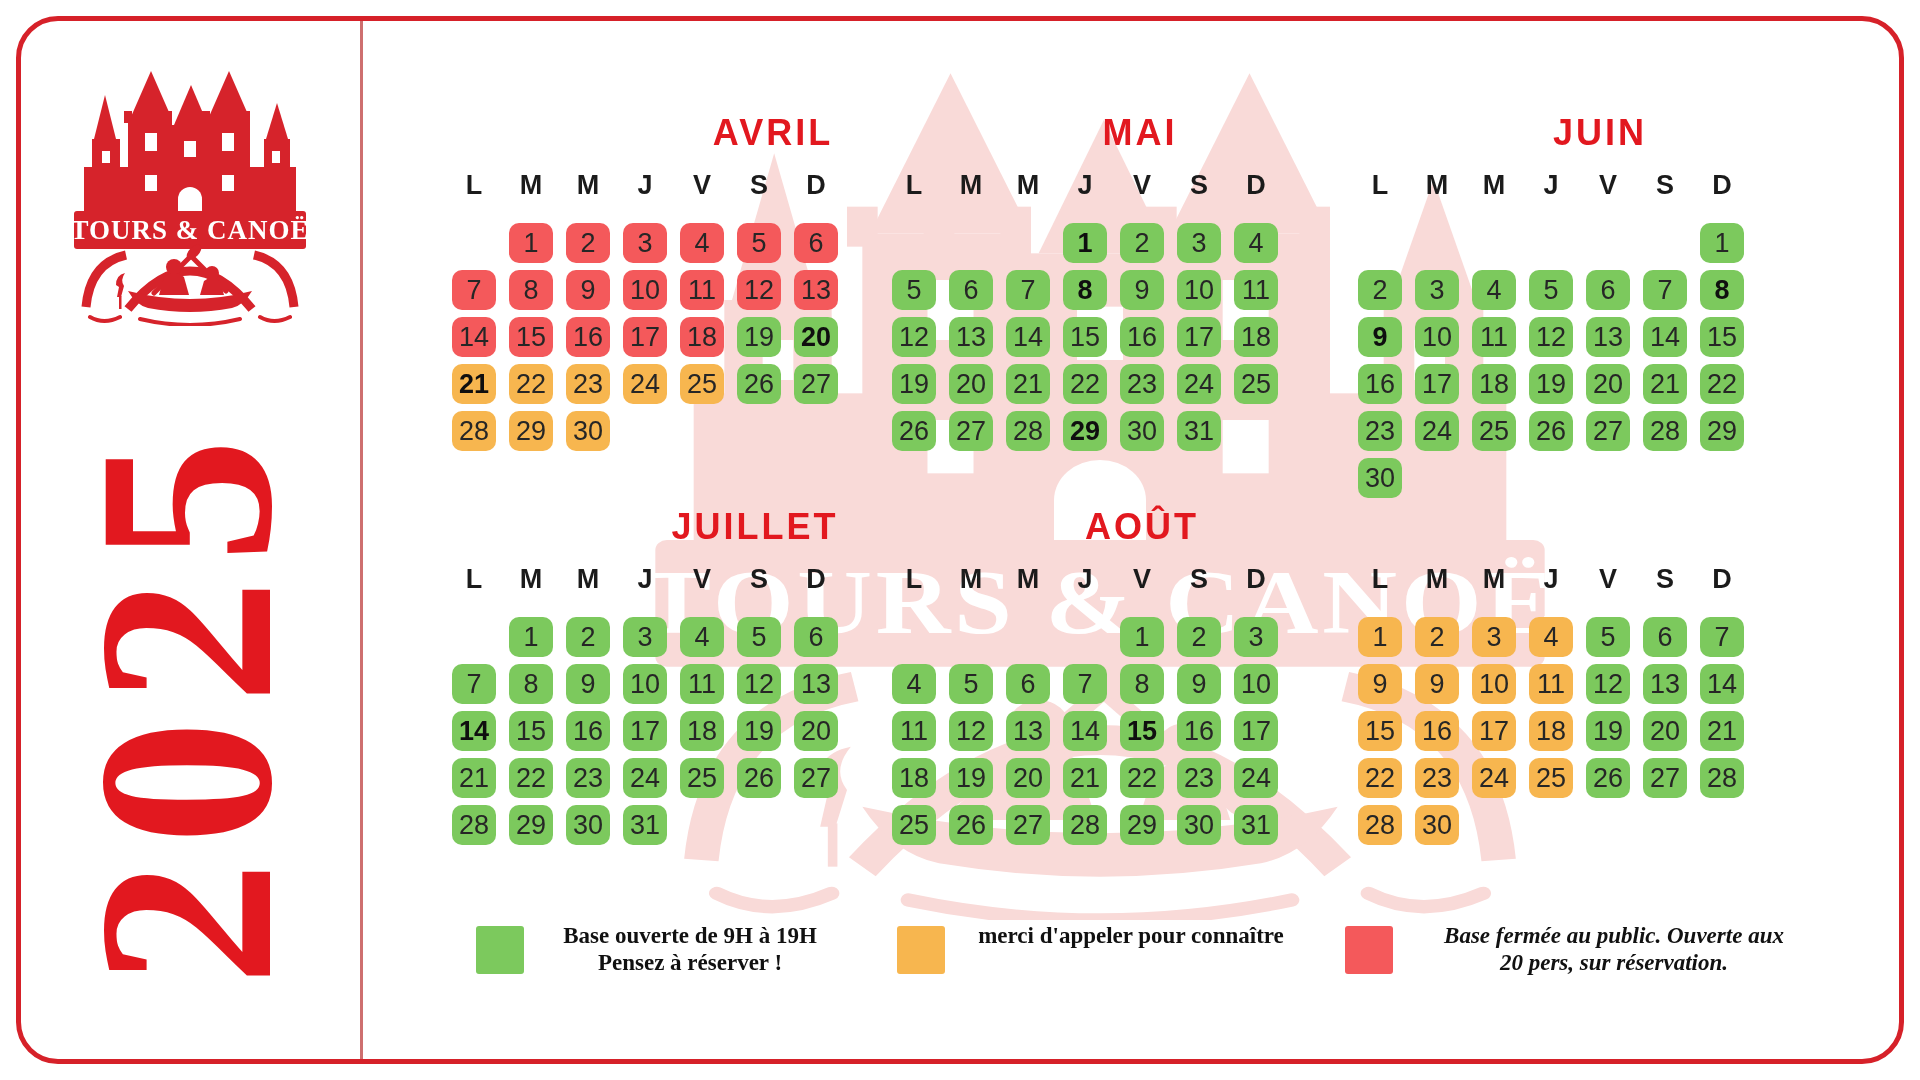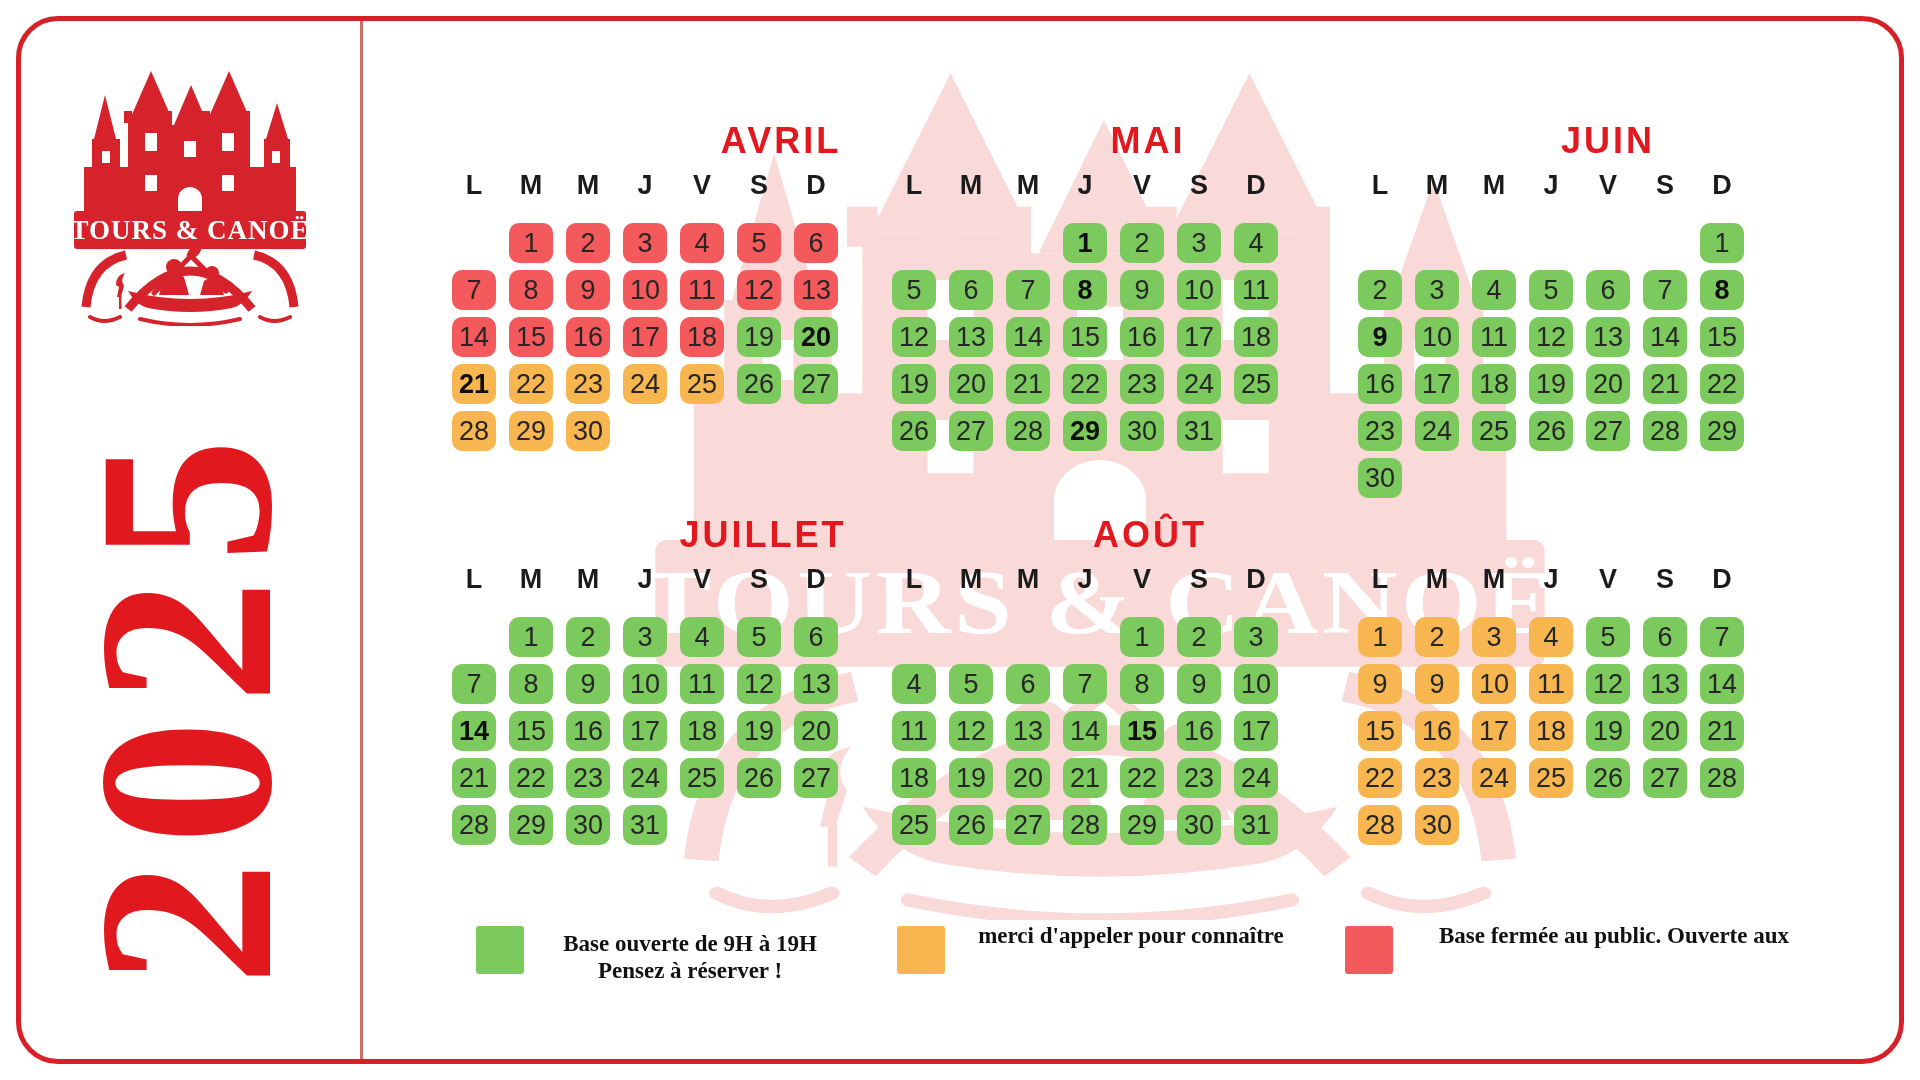--- a/index.html
+++ b/index.html
@@ -14,44 +14,44 @@
                z-index:4;pointer-events:none;}
   .divider{position:absolute;left:360px;top:21px;bottom:21px;width:3px;background:var(--divider);z-index:1;}
   .watermark{position:absolute;left:640px;top:20px;width:920px;height:900px;color:var(--watermark);z-index:0;}
   .logo{position:absolute;left:70px;top:54px;width:240px;height:272px;color:var(--logoRed);z-index:2;}
   .year{position:absolute;left:186px;top:704px;transform:translate(-50%,-50%) rotate(-90deg);
         font-family:"Liberation Serif",serif;font-weight:bold;font-size:250px;letter-spacing:16px;
         color:var(--accent);white-space:nowrap;z-index:2;line-height:1;}
   .month{position:absolute;width:386px;height:390px;z-index:2;}
   .m-avril{left:452px;top:112px}.m-mai{left:892px;top:112px}.m-juin{left:1358px;top:112px}
   .m-juillet{left:452px;top:506px}.m-aout{left:892px;top:506px}.m-septembre{left:1358px;top:506px}
-  .month-title{position:absolute;top:0;margin:8px;transform:translateX(-50%);font-size:36px;font-weight:800;
+  .month-title{position:absolute;top:0;margin:0;transform:translateX(-50%);font-size:36px;font-weight:800;
                letter-spacing:3px;color:var(--accent);white-space:nowrap;}
   .t-avril{left:321px}.t-mai{left:248px}.t-juin{left:242px}
   .t-juillet{left:303px}.t-aout{left:250px}.t-septembre{left:255px}
   .weekday-row{position:absolute;top:58px;left:0;display:grid;grid-template-columns:repeat(7,44px);
                column-gap:13px;}
   .wd{text-align:center;font-weight:700;font-size:27px;color:#1b1b1b;}
   .day-grid{position:absolute;top:111px;left:0;display:grid;grid-template-columns:repeat(7,44px);
             column-gap:13px;row-gap:7px;}
   .day{height:40px;border-radius:10px;display:flex;align-items:center;justify-content:center;
        font-size:27px;color:#262626;}
   .day.spacer{background:transparent;}
   .day.open{background:var(--open);}
   .day.demand{background:var(--demand);}
   .day.closed{background:var(--closed);}
   .day.hol{font-weight:800;color:#0f0f0f;}
   .legend-item{position:absolute;display:flex;gap:16px;z-index:2;align-items:flex-start;}
   .li-0{left:476px;top:922px}.li-1{left:897px;top:922px}.li-2{left:1345px;top:922px}
   .swatch{width:48px;height:48px;border-radius:3px;flex:0 0 auto;margin-top:4px;}
   .legend-text{font-family:"Liberation Serif",serif;font-weight:700;font-size:23px;line-height:27px;
                text-align:center;color:#111;}
-  .li-0 .legend-text{width:300px;margin-top:8px;}
+  .li-0 .legend-text{width:300px;margin-top:0;}
   .li-1 .legend-text{width:340px;}
-  .li-2 .legend-text{width:410px;}
+  .li-2 .legend-text{width:410px;font-style:italic;}
 </style>
 </head>
 <body>
 
 <div class="stage">
 
   <svg class="watermark" viewBox="0 0 240 270" preserveAspectRatio="none" aria-hidden="true">
     <use href="#logo-art"></use>
   </svg>
 
@@ -417,16 +417,17 @@
   <div class="legend-item li-1">
     <div class="swatch" style="background: rgb(247, 182, 79);"></div>
     <div class="legend-text">
         <div>merci d'appeler pour connaître</div>
       </div>
   </div>
   <div class="legend-item li-2">
     <div class="swatch" style="background: rgb(244, 89, 91);"></div>
     <div class="legend-text">
         <div>Base fermée au public. Ouverte aux</div>
+        <div>20 pers, sur réservation.</div>
       </div>
   </div>
 
 </div>
 
 </body></html>

